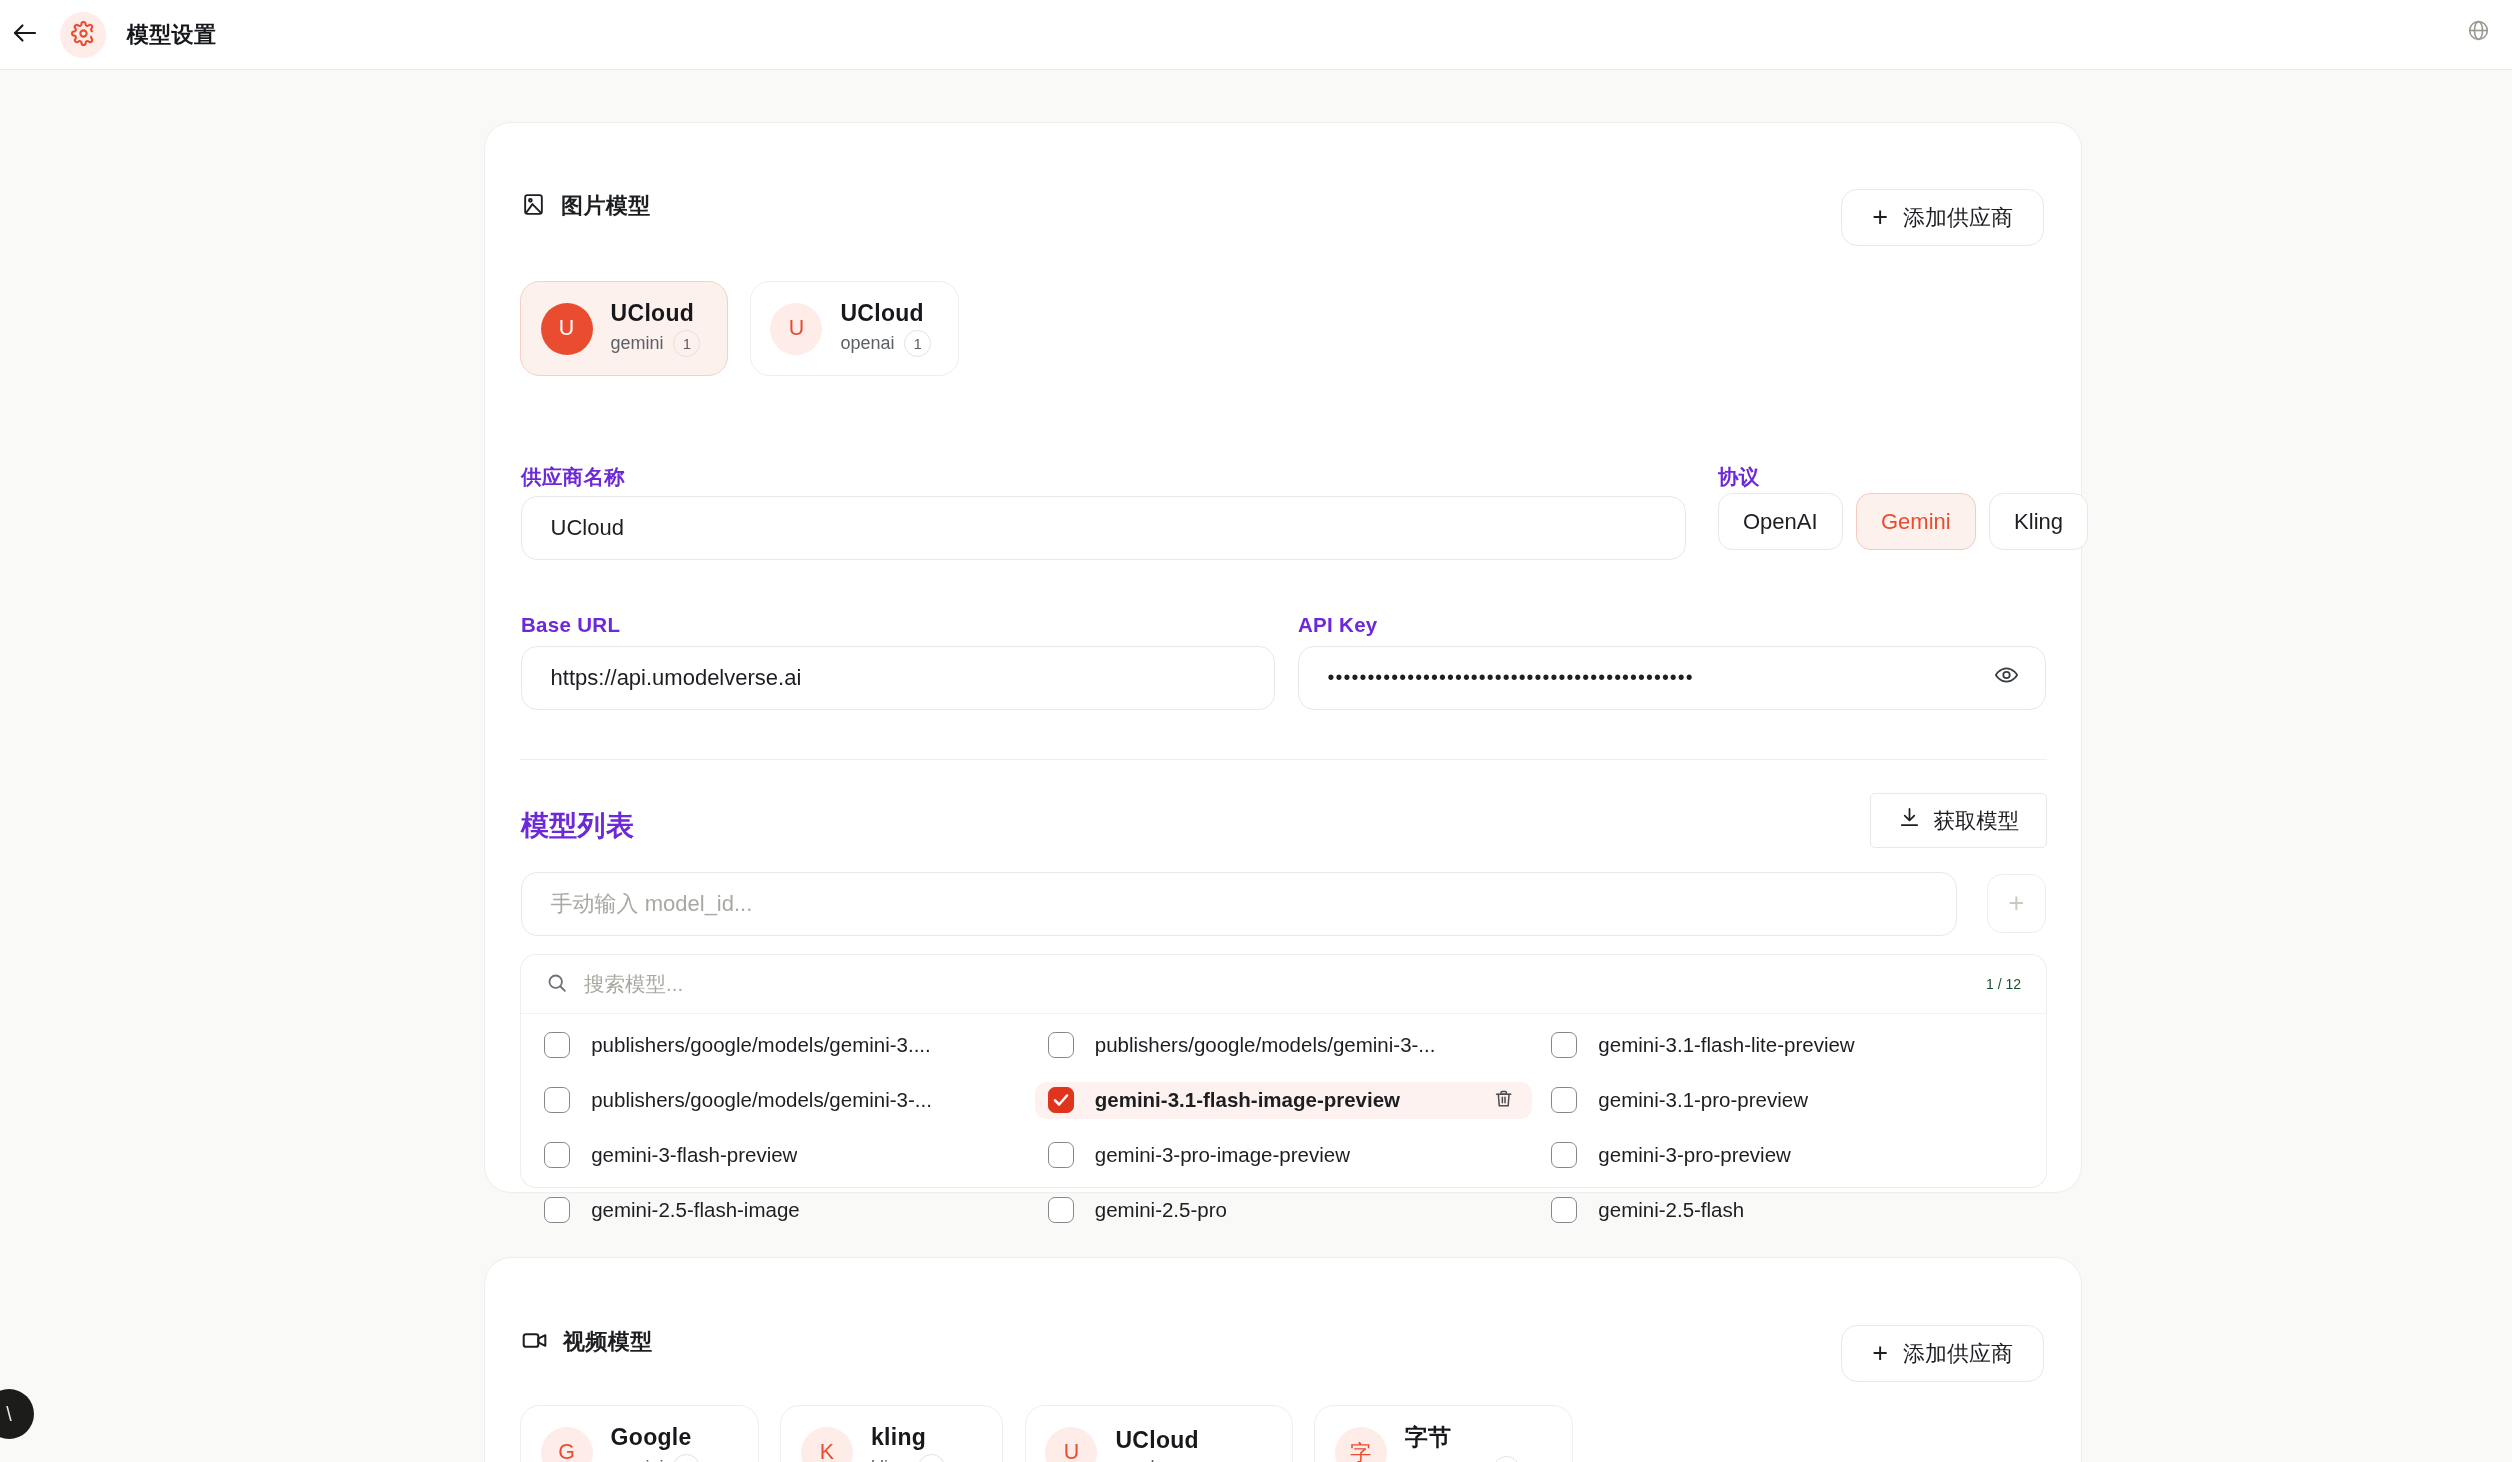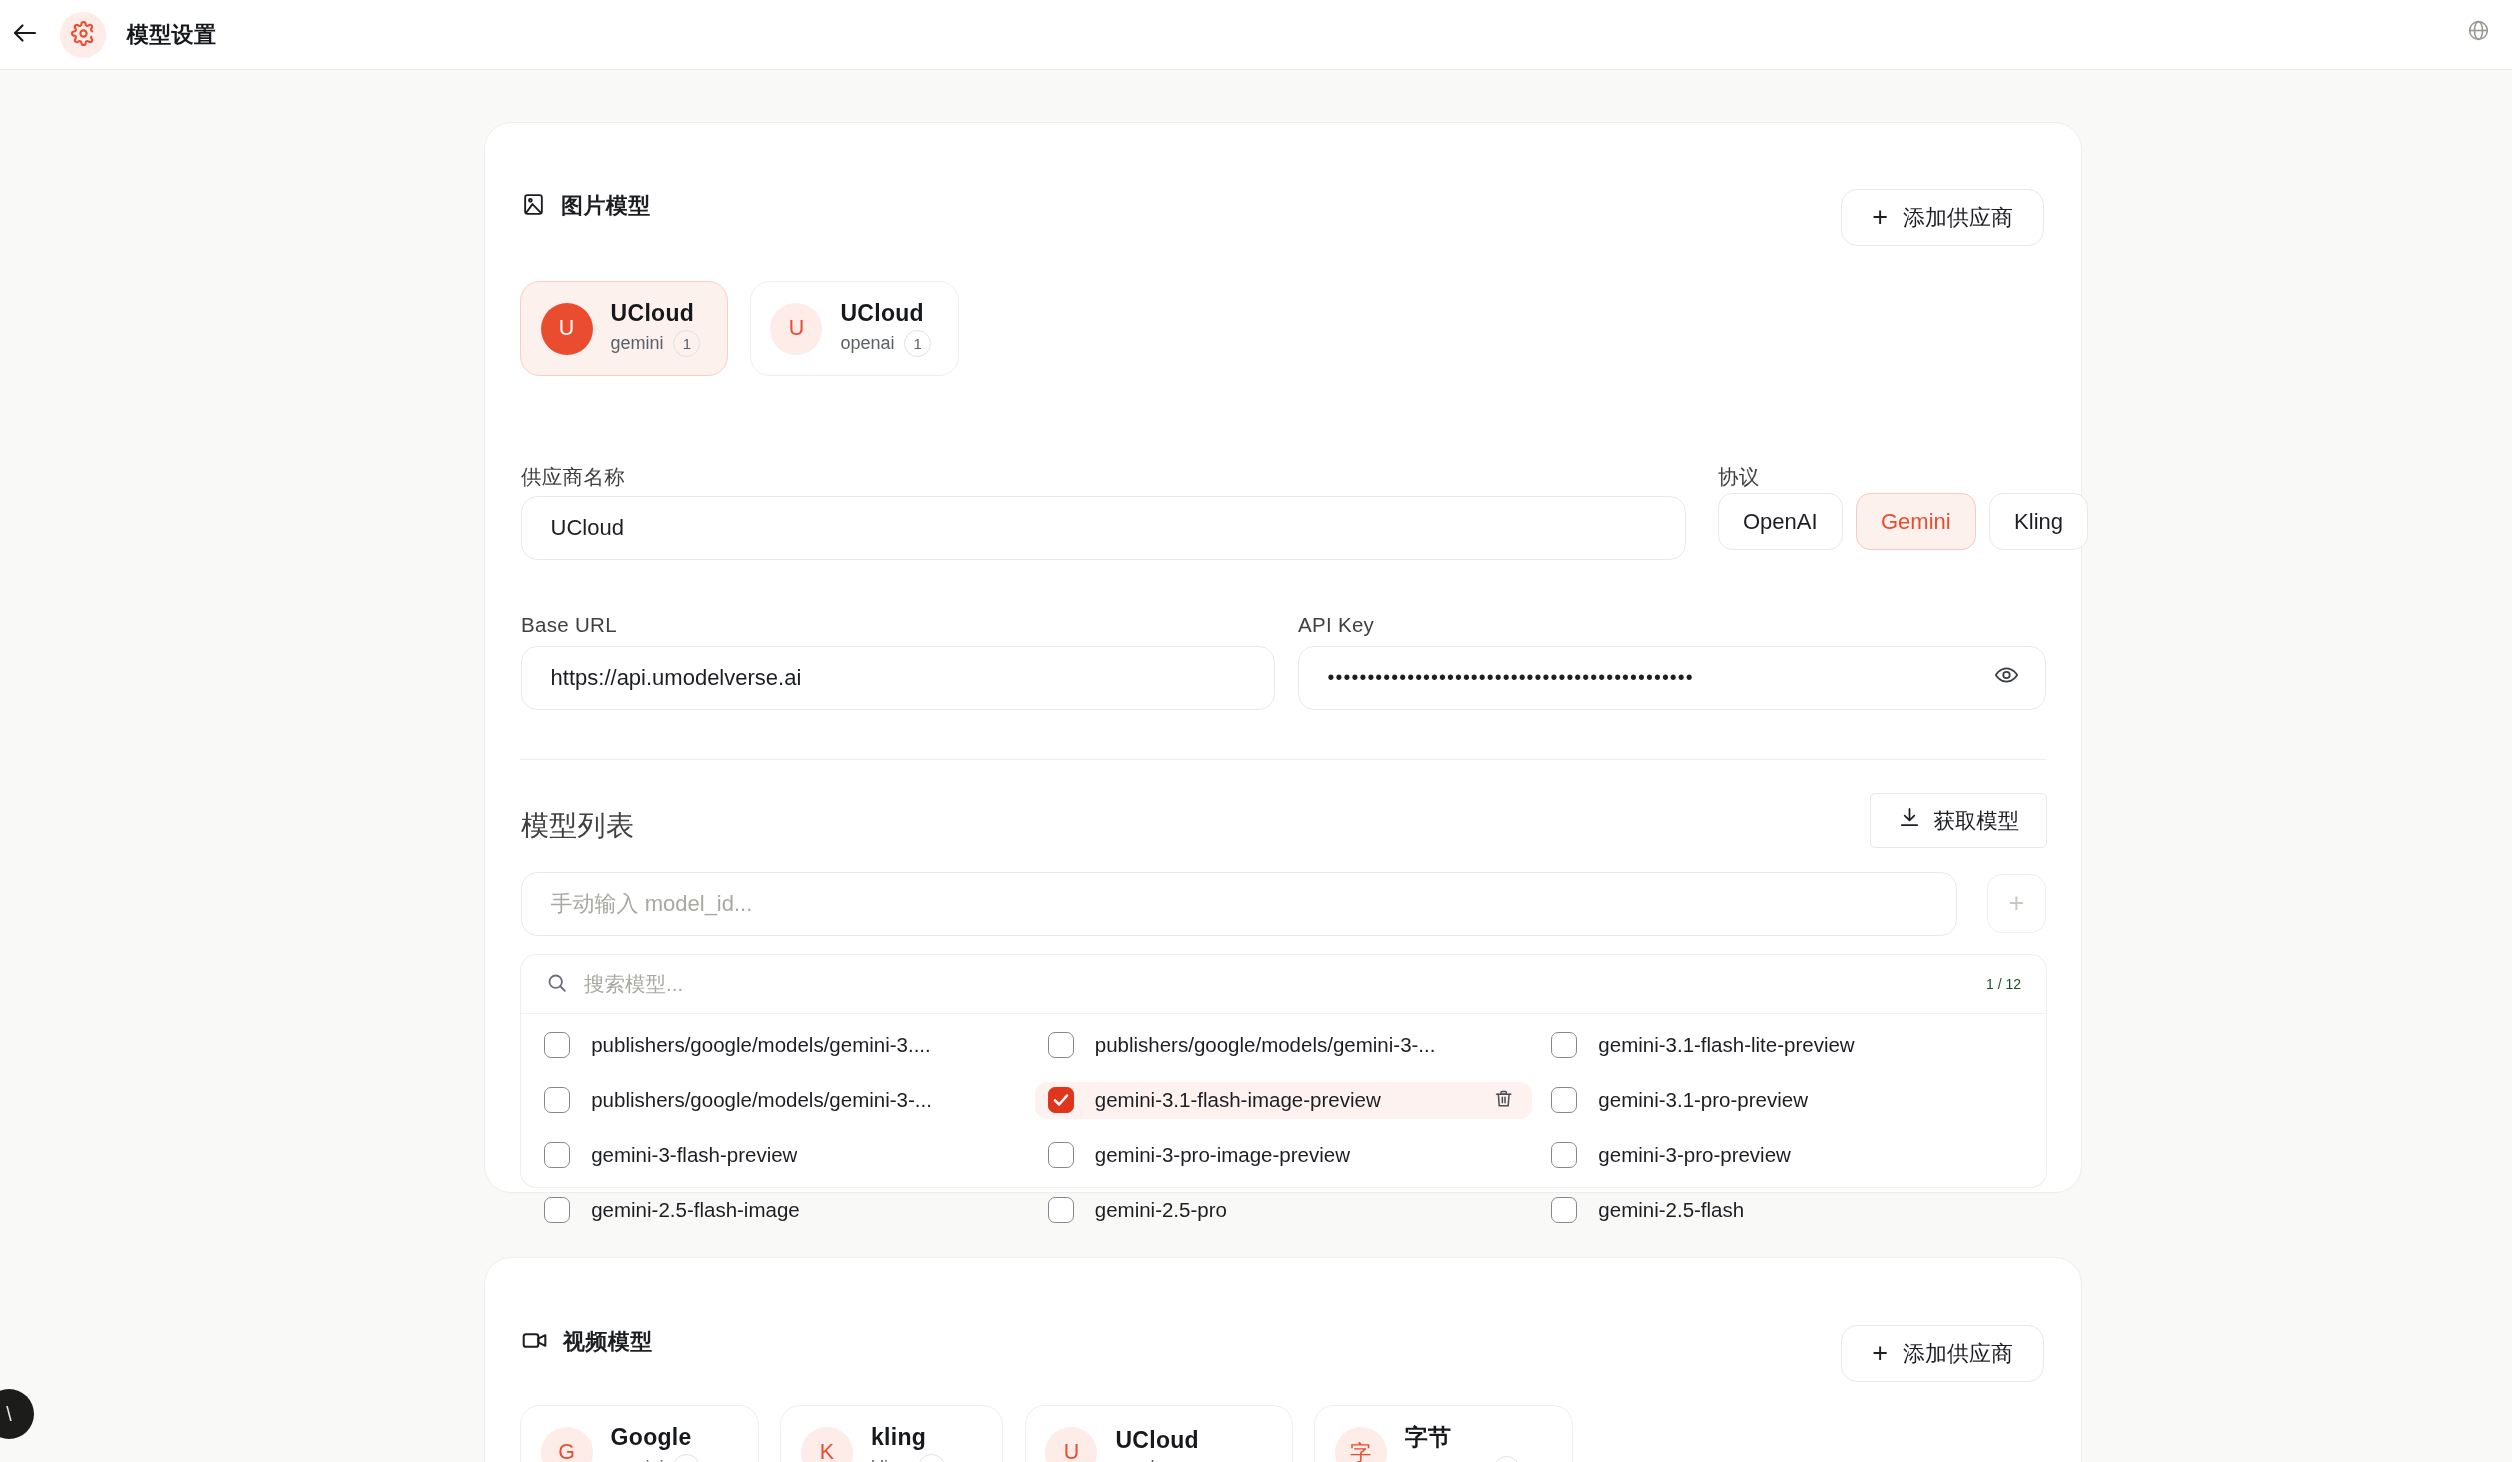--- a/index.html
+++ b/index.html
@@ -101,21 +101,21 @@
   .pv-proto { font-size: 18px; color: #5c5f66; }
   .pv-count {
     min-width: 27px; height: 27px; padding: 0 7.1px;
     border: 0.9px solid #e2e2dd; border-radius: 13.4px;
     display: flex; align-items: center; justify-content: center;
     font-size: 15px; color: #5c5f66;
   }
 
   
   .field-label {
-    position: absolute; font-size: 20.5px; font-weight: 400; color: #404040; letter-spacing:0.3px;
+    position: absolute; font-size: 20.5px; font-weight: 700; color: #6d28d9; letter-spacing:0.3px;
   }
   .text-input {
     position: absolute; height: 64px;
     border: 0.9px solid #e9e9e4; border-radius: 16px;
     background: #fff;
     display: flex; align-items: center;
     padding: 0 28.6px;
     font-size: 22px; color: #1c1e22;
     font-family: "Liberation Sans", sans-serif;
     cursor: text;
@@ -188,21 +188,21 @@
     cursor: pointer; position: relative;
   }
   .model-item.checked { background: #fdf2ef; }
   .cb {
     width: 26px; height: 26px; border-radius: 7.1px;
     border: 1.8px solid #84868c; background: #fff; flex: 0 0 auto;
     display: flex; align-items: center; justify-content: center;
   }
   .model-item.checked .cb { background: #e0341c; border-color: #e0341c; }
   .model-name { font-size: 20.5px; color: #1c1e22; white-space: nowrap; overflow: hidden; }
-  .model-item.checked .model-name { font-weight: 400; }
+  .model-item.checked .model-name { font-weight: 700; }
   .trash-btn {
     margin-left: auto; width: 32px; height: 32px;
     display: flex; align-items: center; justify-content: center;
     color: #4b4e54; cursor: pointer;
   }
 
   
   .corner-badge {
     position: absolute; left: -16px; bottom: 23px;
     width: 50px; height: 50px; border-radius: 50%;

